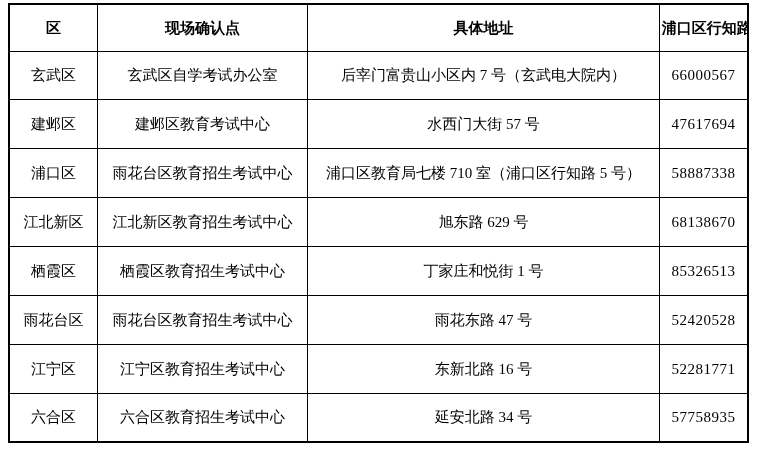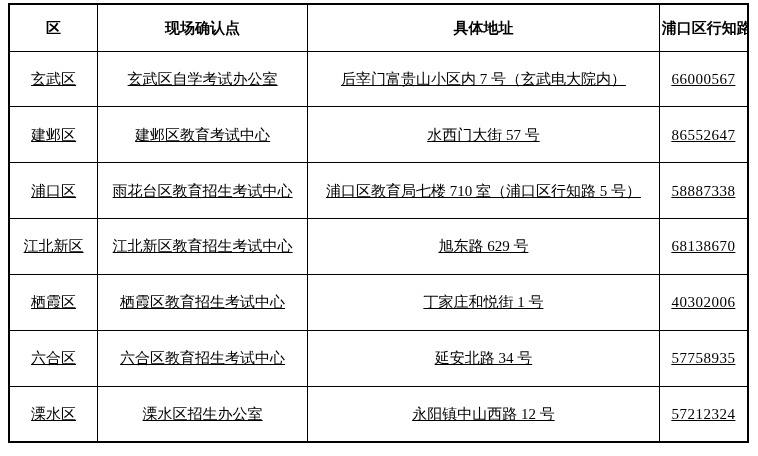--- a/index.html
+++ b/index.html
@@ -39,21 +39,20 @@
   }
   table.info-table thead tr {
     height: 47px;
   }
   table.info-table thead th {
     font-weight: bold;
     font-size: 15px;
   }
   table.info-table tbody tr {
     height: 34px;
-    text-decoration: underline;
   }
   .col-district { width: 12%; }
   .col-point    { width: 28.4%; }
   .col-address  { width: 47.6%; }
   .col-phone    { width: 12%; }
   td.cell-phone {
     font-family: "Liberation Serif", "DejaVu Serif", serif;
     letter-spacing: 0.5px;
   }
 </style>
@@ -80,47 +79,53 @@
         <tr>
           <td class="cell-district">玄武区</td>
           <td class="cell-point">玄武区自学考试办公室</td>
           <td class="cell-address">后宰门富贵山小区内 7 号（玄武电大院内）</td>
           <td class="cell-phone">66000567</td>
         </tr>
         <tr>
           <td class="cell-district">建邺区</td>
           <td class="cell-point">建邺区教育考试中心</td>
           <td class="cell-address">水西门大街 57 号</td>
-          <td class="cell-phone">86552647</td>
+          <td class="cell-phone">47617694</td>
         </tr>
         <tr>
           <td class="cell-district">浦口区</td>
           <td class="cell-point">雨花台区教育招生考试中心</td>
           <td class="cell-address">浦口区教育局七楼 710 室（浦口区行知路 5 号）</td>
           <td class="cell-phone">58887338</td>
         </tr>
         <tr>
           <td class="cell-district">江北新区</td>
           <td class="cell-point">江北新区教育招生考试中心</td>
           <td class="cell-address">旭东路 629 号</td>
           <td class="cell-phone">68138670</td>
         </tr>
         <tr>
           <td class="cell-district">栖霞区</td>
           <td class="cell-point">栖霞区教育招生考试中心</td>
           <td class="cell-address">丁家庄和悦街 1 号</td>
-          <td class="cell-phone">40302006</td>
+          <td class="cell-phone">85326513</td>
+        </tr>
+        <tr>
+          <td class="cell-district">雨花台区</td>
+          <td class="cell-point">雨花台区教育招生考试中心</td>
+          <td class="cell-address">雨花东路 47 号</td>
+          <td class="cell-phone">52420528</td>
+        </tr>
+        <tr>
+          <td class="cell-district">江宁区</td>
+          <td class="cell-point">江宁区教育招生考试中心</td>
+          <td class="cell-address">东新北路 16 号</td>
+          <td class="cell-phone">52281771</td>
         </tr>
         <tr>
           <td class="cell-district">六合区</td>
           <td class="cell-point">六合区教育招生考试中心</td>
           <td class="cell-address">延安北路 34 号</td>
           <td class="cell-phone">57758935</td>
         </tr>
-        <tr>
-          <td class="cell-district">溧水区</td>
-          <td class="cell-point">溧水区招生办公室</td>
-          <td class="cell-address">永阳镇中山西路 12 号</td>
-          <td class="cell-phone">57212324</td>
-        </tr>
       </tbody>
   </table>
 </div>
 
 </body></html>

